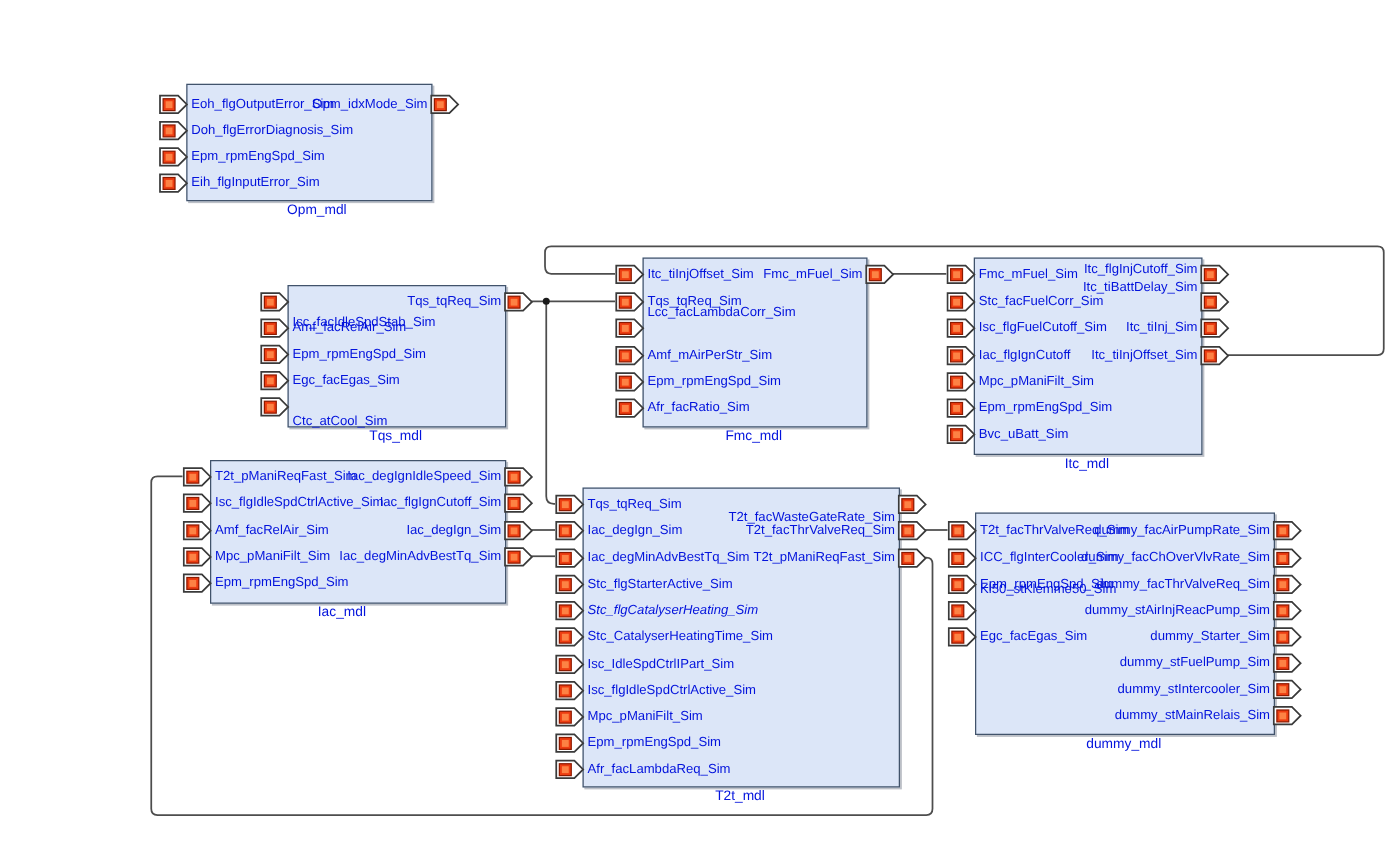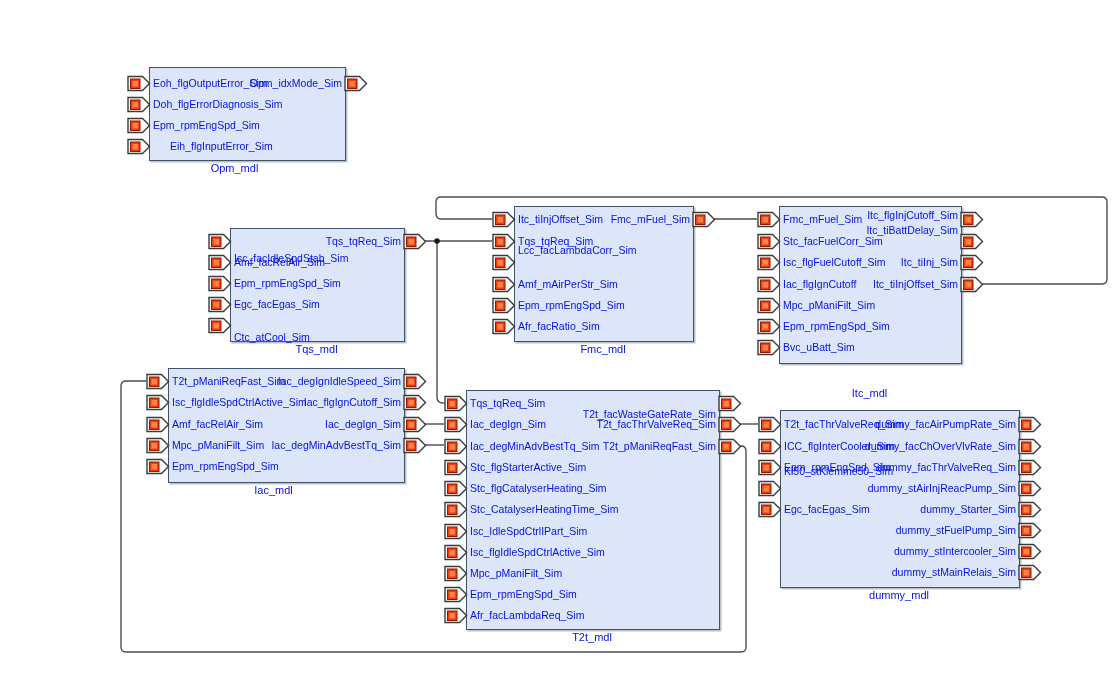--- a/index.html
+++ b/index.html
@@ -58,21 +58,21 @@
           <polygon points="1,1.5 15.5,1.5 22.5,8.5 15.5,15.5 1,15.5" fill="#ffffff" stroke="#3a3a3a" stroke-width="1.4"></polygon>
           <rect x="3.5" y="4" width="9.5" height="9.5" fill="#ee3d11" stroke="#8e1a00" stroke-width="1"></rect>
           <rect x="5.5" y="6" width="5.5" height="5.5" fill="#ff8e4d" opacity="0.85"></rect>
         </svg></div>
       <div class="sig in" style="top: 50px;">Epm_rpmEngSpd_Sim</div>
       <div class="port" style="left: -23px; top: 70px;"><svg width="24" height="17" viewBox="0 0 24 17">
           <polygon points="1,1.5 15.5,1.5 22.5,8.5 15.5,15.5 1,15.5" fill="#ffffff" stroke="#3a3a3a" stroke-width="1.4"></polygon>
           <rect x="3.5" y="4" width="9.5" height="9.5" fill="#ee3d11" stroke="#8e1a00" stroke-width="1"></rect>
           <rect x="5.5" y="6" width="5.5" height="5.5" fill="#ff8e4d" opacity="0.85"></rect>
         </svg></div>
-      <div class="sig in" style="top: 71px; margin-left: 17px;">Eih_flgInputError_Sim</div>
+      <div class="sig in" style="top: 71px;">Eih_flgInputError_Sim</div>
       <div class="port" style="right: -23px; top: 7px;"><svg width="24" height="17" viewBox="0 0 24 17">
           <polygon points="1,1.5 15.5,1.5 22.5,8.5 15.5,15.5 1,15.5" fill="#ffffff" stroke="#3a3a3a" stroke-width="1.4"></polygon>
           <rect x="3.5" y="4" width="9.5" height="9.5" fill="#ee3d11" stroke="#8e1a00" stroke-width="1"></rect>
           <rect x="5.5" y="6" width="5.5" height="5.5" fill="#ff8e4d" opacity="0.85"></rect>
         </svg></div>
       <div class="sig out" style="top: 8px; text-align: right;">Opm_idxMode_Sim</div>
     </div>
   <div class="block" id="blk-1" style="left:230px;top:228px;width:173px;height:112px">
       <div class="port" style="left: -23px; top: 4px;"><svg width="24" height="17" viewBox="0 0 24 17">
           <polygon points="1,1.5 15.5,1.5 22.5,8.5 15.5,15.5 1,15.5" fill="#ffffff" stroke="#3a3a3a" stroke-width="1.4"></polygon>
@@ -302,21 +302,21 @@
           <polygon points="1,1.5 15.5,1.5 22.5,8.5 15.5,15.5 1,15.5" fill="#ffffff" stroke="#3a3a3a" stroke-width="1.4"></polygon>
           <rect x="3.5" y="4" width="9.5" height="9.5" fill="#ee3d11" stroke="#8e1a00" stroke-width="1"></rect>
           <rect x="5.5" y="6" width="5.5" height="5.5" fill="#ff8e4d" opacity="0.85"></rect>
         </svg></div>
       <div class="sig in" style="top: 69px;">Stc_flgStarterActive_Sim</div>
       <div class="port" style="left: -23px; top: 89px;"><svg width="24" height="17" viewBox="0 0 24 17">
           <polygon points="1,1.5 15.5,1.5 22.5,8.5 15.5,15.5 1,15.5" fill="#ffffff" stroke="#3a3a3a" stroke-width="1.4"></polygon>
           <rect x="3.5" y="4" width="9.5" height="9.5" fill="#ee3d11" stroke="#8e1a00" stroke-width="1"></rect>
           <rect x="5.5" y="6" width="5.5" height="5.5" fill="#ff8e4d" opacity="0.85"></rect>
         </svg></div>
-      <div class="sig in" style="top: 90px;">Stc_flgCatalyserHeating_Sim</div>
+      <div class="sig in" style="top: 90px; font-style: italic;">Stc_flgCatalyserHeating_Sim</div>
       <div class="port" style="left: -23px; top: 110px;"><svg width="24" height="17" viewBox="0 0 24 17">
           <polygon points="1,1.5 15.5,1.5 22.5,8.5 15.5,15.5 1,15.5" fill="#ffffff" stroke="#3a3a3a" stroke-width="1.4"></polygon>
           <rect x="3.5" y="4" width="9.5" height="9.5" fill="#ee3d11" stroke="#8e1a00" stroke-width="1"></rect>
           <rect x="5.5" y="6" width="5.5" height="5.5" fill="#ff8e4d" opacity="0.85"></rect>
         </svg></div>
       <div class="sig in" style="top: 111px;">Stc_CatalyserHeatingTime_Sim</div>
       <div class="port" style="left: -23px; top: 132px;"><svg width="24" height="17" viewBox="0 0 24 17">
           <polygon points="1,1.5 15.5,1.5 22.5,8.5 15.5,15.5 1,15.5" fill="#ffffff" stroke="#3a3a3a" stroke-width="1.4"></polygon>
           <rect x="3.5" y="4" width="9.5" height="9.5" fill="#ee3d11" stroke="#8e1a00" stroke-width="1"></rect>
           <rect x="5.5" y="6" width="5.5" height="5.5" fill="#ff8e4d" opacity="0.85"></rect>
@@ -439,21 +439,21 @@
         </svg></div>
       <div class="sig out" style="top: 133px;">dummy_stIntercooler_Sim</div>
       <div class="port" style="right: -23px; top: 153px;"><svg width="24" height="17" viewBox="0 0 24 17">
           <polygon points="1,1.5 15.5,1.5 22.5,8.5 15.5,15.5 1,15.5" fill="#ffffff" stroke="#3a3a3a" stroke-width="1.4"></polygon>
           <rect x="3.5" y="4" width="9.5" height="9.5" fill="#ee3d11" stroke="#8e1a00" stroke-width="1"></rect>
           <rect x="5.5" y="6" width="5.5" height="5.5" fill="#ff8e4d" opacity="0.85"></rect>
         </svg></div>
       <div class="sig out" style="top: 154px;">dummy_stMainRelais_Sim</div>
     </div>
 
-  <div class="blklabel" style="left:137px;top:162px;width:195px">Opm_mdl</div>
+  <div class="blklabel" style="left:156px;top:162px;width:195px">Opm_mdl</div>
   <div class="blklabel" style="left:230px;top:343px;width:173px">Tqs_mdl</div>
   <div class="blklabel" style="left:514px;top:343px;width:178px">Fmc_mdl</div>
-  <div class="blklabel" style="left:779px;top:387px;width:181px">Itc_mdl</div>
+  <div class="blklabel" style="left:779px;top:365px;width:181px">Itc_mdl</div>
   <div class="blklabel" style="left:156px;top:484px;width:235px">Iac_mdl</div>
   <div class="blklabel" style="left:466px;top:631px;width:252px">T2t_mdl</div>
   <div class="blklabel" style="left:780px;top:589px;width:238px">dummy_mdl</div>
 
 </div>
 
 </body></html>

